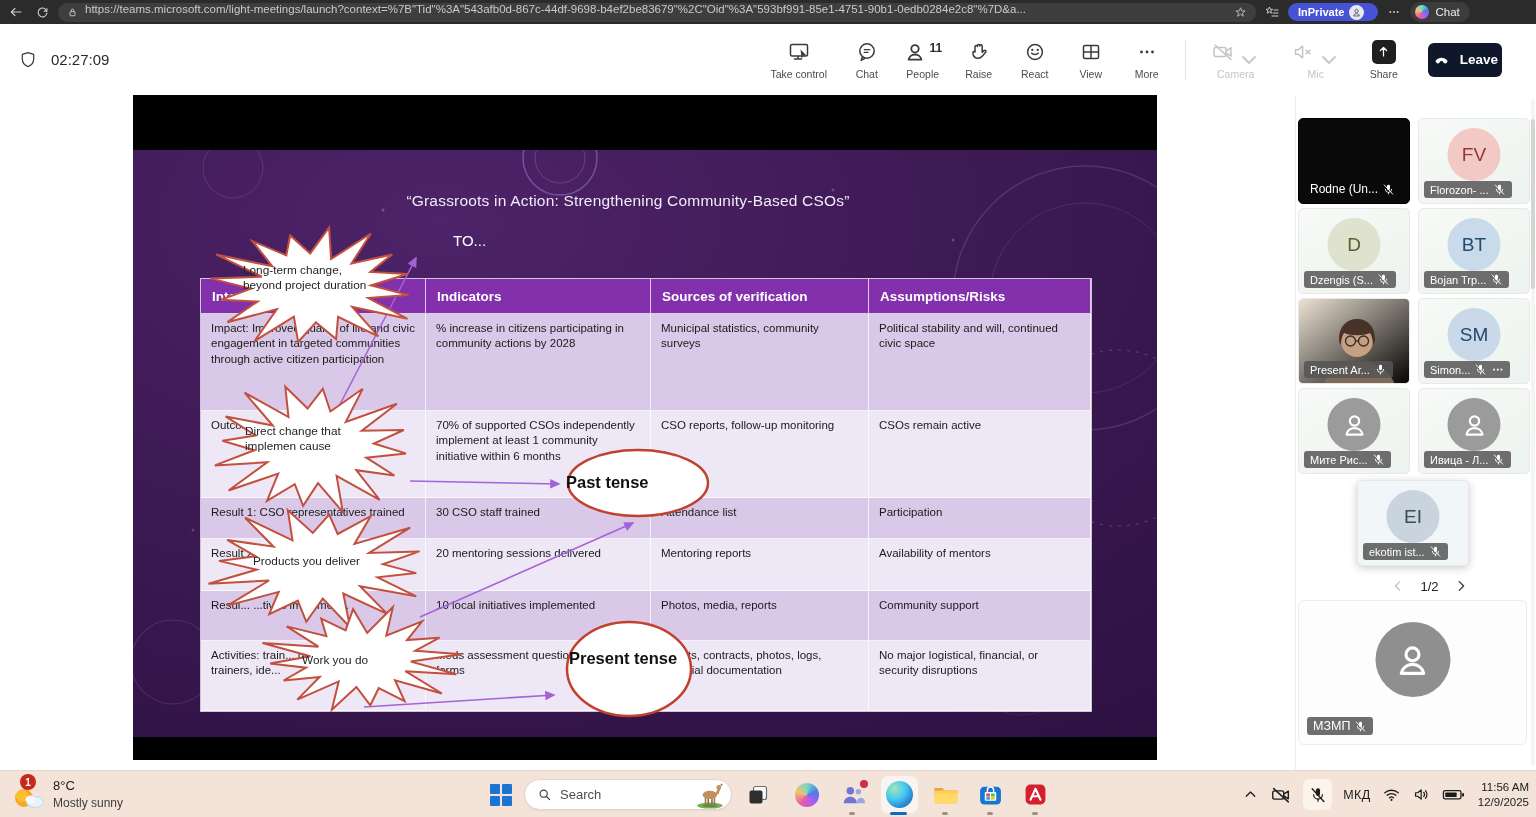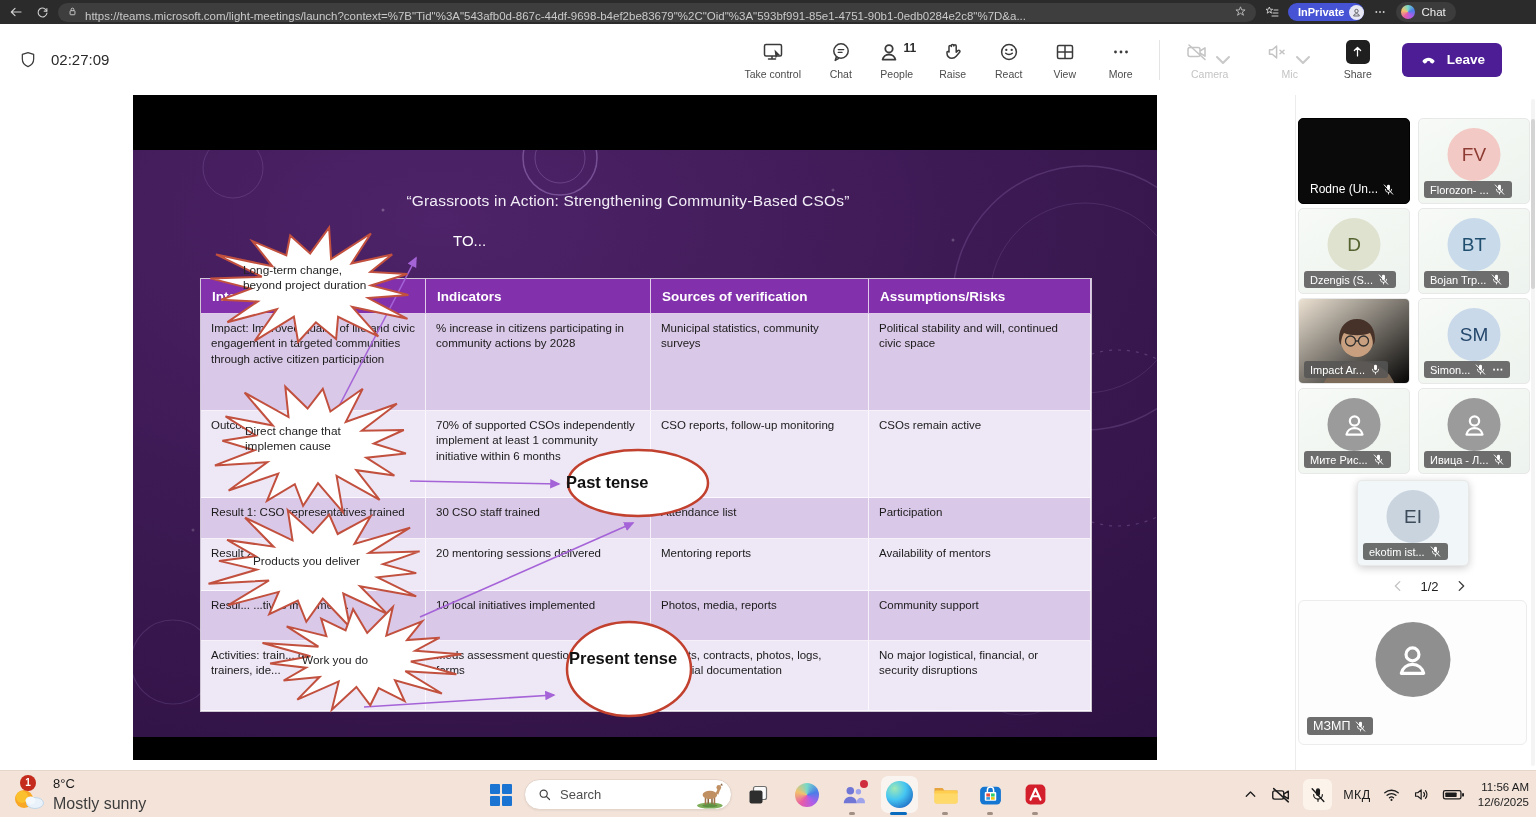--- a/index.html
+++ b/index.html
@@ -3,44 +3,44 @@
 <meta charset="utf-8">
 <style>
   *{box-sizing:border-box;margin:0;padding:0}
   html,body{width:1536px;height:817px;overflow:hidden}
   body{font-family:"Liberation Sans",sans-serif;position:relative;background:#fff}
   svg{display:block}
 
   
   #bbar{position:absolute;left:0;top:0;width:1536px;height:24px;background:#2b2b2b;display:flex;align-items:center;padding:0 6px;gap:6px}
   .bic{width:20px;height:20px;display:flex;align-items:center;justify-content:center;color:#cfcfcf;flex:0 0 auto;cursor:pointer}
-  #urlpill{flex:0 0 1198px;height:19px;background:#3e3e3e;border-radius:10px;display:flex;align-items:flex-end;padding:0 8px;gap:6px;min-width:0}
+  #urlpill{flex:0 0 1198px;height:19px;background:#3e3e3e;border-radius:10px;display:flex;align-items:flex-start;padding:0 8px;gap:6px;min-width:0}
   #urltext{flex:1;font-size:11.5px;color:#c9c9c9;white-space:nowrap;overflow:hidden;min-width:0}
-  #inpriv{height:18px;background:#4553d4;border-radius:10px;display:flex;align-items:center;gap:5px;padding:0 0 0 10px;color:#fff;font-size:11px;font-weight:bold;cursor:pointer;flex:0 0 auto}
+  #inpriv{height:18px;background:#4553d4;border-radius:10px;display:flex;align-items:center;gap:5px;padding:0 14px 0 10px;color:#fff;font-size:11px;font-weight:bold;cursor:pointer;flex:0 0 auto}
   #inpriv .avt{width:15px;height:15px;border-radius:50%;background:#e8e8f5;display:flex;align-items:center;justify-content:center;color:#4a4a4a}
   #copbtn{height:20px;background:#3c3c3c;border-radius:11px;display:flex;align-items:center;gap:6px;padding:0 10px 0 5px;color:#eee;font-size:11.5px;cursor:pointer;flex:0 0 auto}
   .coplogo{width:14px;height:14px;border-radius:50%;background:conic-gradient(#77d9c9,#4a7de8,#b05ce8,#e85ca8,#f2c26b,#77d9c9)}
 
   
   #mtb{position:absolute;left:0;top:24px;width:1536px;height:71px;background:#fff}
   #timer{position:absolute;left:18px;top:0;height:71px;display:flex;align-items:center;gap:13px;color:#2a2a2a;font-size:15px}
   #acts{position:absolute;right:34px;top:0;height:71px;display:flex;align-items:center}
   .tbtn{display:flex;flex-direction:column;align-items:center;justify-content:center;width:56px;color:#3a3a3a;cursor:pointer}
   .tbtn .irow{display:flex;align-items:flex-start;gap:2px;height:26px}
   .tbtn svg{width:24px;height:24px}
   .tbtn .lbl{font-size:10.5px;color:#4c4c4c;margin-top:2px;white-space:nowrap}
   .tbtn.wide{width:80px}
   .tbtn.dis{color:#c4c4c4}
   .tbtn.dis .lbl{color:#c4c4c4}
   .cnt{font-size:12px;font-weight:bold;color:#2a2a2a;line-height:1;margin-top:2px}
   .chev{width:13px;height:13px;color:#c9c9c9;margin-top:8px}
   .vdiv{width:1px;height:40px;background:#e4e4e4;margin:0 10px}
   .sharebox{width:24px;height:24px;background:#1f1f1f;border-radius:5px;display:flex;align-items:center;justify-content:center}
   .sharebox svg{width:15px;height:15px;color:#fff}
-  #leave{display:flex;align-items:center;gap:9px;background:#4c1d95;border:none;color:#fff;height:34px;border-radius:6px;padding:0 17px;font-size:13.5px;font-weight:bold;margin-left:16px;cursor:pointer;font-family:"Liberation Sans",sans-serif}
+  #leave{display:flex;align-items:center;gap:9px;background:#0f172a;border:none;color:#fff;height:34px;border-radius:6px;padding:0 4px;font-size:13.5px;font-weight:bold;margin-left:16px;cursor:pointer;font-family:"Liberation Sans",sans-serif}
   #leave svg{width:19px;height:19px}
 
   
   #stage{position:absolute;left:0;top:95px;width:1295px;height:675px;background:#fff}
   #blackbox{position:absolute;left:133px;top:0;width:1024px;height:665px;background:#000}
   #slide{position:absolute;left:0;top:55px;width:1024px;height:587px;overflow:hidden;
     background:radial-gradient(130% 130% at 30% 12%, #4e2369 0%, #3a1850 48%, #2a0f3f 100%)}
   #deco{position:absolute;inset:0}
   #slidetitle{position:absolute;left:0;top:42px;width:990px;text-align:center;color:#f1ecf6;font-size:15.5px;letter-spacing:.2px}
   #tolabel{position:absolute;left:320px;top:82px;color:#fff;font-size:15px}
@@ -83,21 +83,21 @@
   #rsb{position:absolute;right:1px;top:4px;width:4px;height:667px;background:#f4f4f4;border-radius:2px;cursor:pointer}
   #rsb::after{content:"";position:absolute;left:0;top:20px;width:4px;height:170px;background:#d4d4d4;border-radius:2px;display:block}
 
   
   #task{position:absolute;left:0;top:770px;width:1536px;height:47px;background:#f3e3d9;border-top:1px solid rgba(0,0,0,.05)}
   #weather{position:absolute;left:10px;top:4px;display:flex;align-items:center;gap:7px;cursor:pointer}
   #wicon{position:relative;width:36px;height:38px}
   #wbadge{position:absolute;left:10px;top:-1px;width:16px;height:16px;border-radius:50%;background:#c42b1c;color:#fff;font-size:10px;font-weight:bold;display:flex;align-items:center;justify-content:center;z-index:2}
   #wtxt{display:flex;flex-direction:column;line-height:1.35}
   #wtemp{font-size:13px;color:#1a1a1a}
-  #wcond{font-size:16px;color:#3d3d3d}
+  #wcond{font-size:12px;color:#3d3d3d}
   #start{position:absolute;left:490px;top:13px;width:22px;height:22px;display:grid;grid-template-columns:10px 10px;grid-template-rows:10px 10px;gap:2px;cursor:pointer}
   #start span{background:#1b74d2;border-radius:1px}
   #searchp{position:absolute;left:524px;top:8px;width:208px;height:31px;background:#fff;border:1px solid #e4d4ca;border-radius:16px;display:flex;align-items:center;gap:8px;padding:0 4px 0 12px;cursor:pointer;box-shadow:0 1px 2px rgba(0,0,0,.05)}
   #searchp .mg{width:15px;height:15px;color:#3f3f3f}
   #searchp .stext{flex:1;font-size:13px;color:#4e4e4e}
   .tkic{position:absolute;top:10px;width:27px;height:27px;display:flex;align-items:center;justify-content:center;cursor:pointer}
   #edgetile{position:absolute;left:881px;top:5px;width:37px;height:37px;background:rgba(255,255,255,.6);border-radius:7px;display:flex;align-items:center;justify-content:center;cursor:pointer}
   .edgeball{width:27px;height:27px;border-radius:50%;background:radial-gradient(circle at 32% 28%, #9fe8b6 0%, #45c6f2 42%, #1b63c0 88%)}
   .rundot{position:absolute;top:41px;width:6px;height:3px;border-radius:2px;background:#a28f83}
   #edgebar{position:absolute;left:890px;top:41px;width:17px;height:3px;border-radius:2px;background:#0b6cbd}
@@ -531,21 +531,21 @@
         </defs>
         <rect width="112" height="86" fill="url(#vg)"></rect>
         <ellipse cx="60" cy="94" rx="37" ry="32" fill="#7d6a58"></ellipse>
         <circle cx="58" cy="42" r="16" fill="#c9a07f"></circle>
         <path d="M40 40c0-13 8-20 18-20s18 7 18 20c0 3-1 5-2 6 0-8-3-12-3-12-7 3-19 3-26 0 0 0-3 4-3 12-1-1-2-3-2-6z" fill="#463228"></path>
         <circle cx="51.5" cy="42" r="5" fill="none" stroke="#2f2f2f" stroke-width="1.3"></circle>
         <circle cx="64.5" cy="42" r="5" fill="none" stroke="#2f2f2f" stroke-width="1.3"></circle>
         <line x1="56.5" y1="42" x2="59.5" y2="42" stroke="#2f2f2f" stroke-width="1.3"></line>
       </svg>
       <div class="plabel">
-        <span class="nm">Impact Ar...</span>
+        <span class="nm">Present Ar...</span>
         <svg>
             <use href="#i-mic"></use>
           </svg>
       </div>
     </div>
 
     <div class="ptile" style="left:122px;top:203px">
       <div class="pav sm">SM</div>
       <div class="plabel">
         <span class="nm">Simon...</span>
@@ -753,18 +753,18 @@
             <use href="#i-vol"></use>
           </svg>
         </span>
       <span class="tic">
           <svg width="23" height="21" viewBox="0 0 26 24">
             <use href="#i-batt"></use>
           </svg>
         </span>
       <div id="clock">
         <span>11:56 AM</span>
-        <span>12/6/2025</span>
+        <span>12/9/2025</span>
       </div>
     </div>
   </div>
 
 </div>
 
 </body></html>

